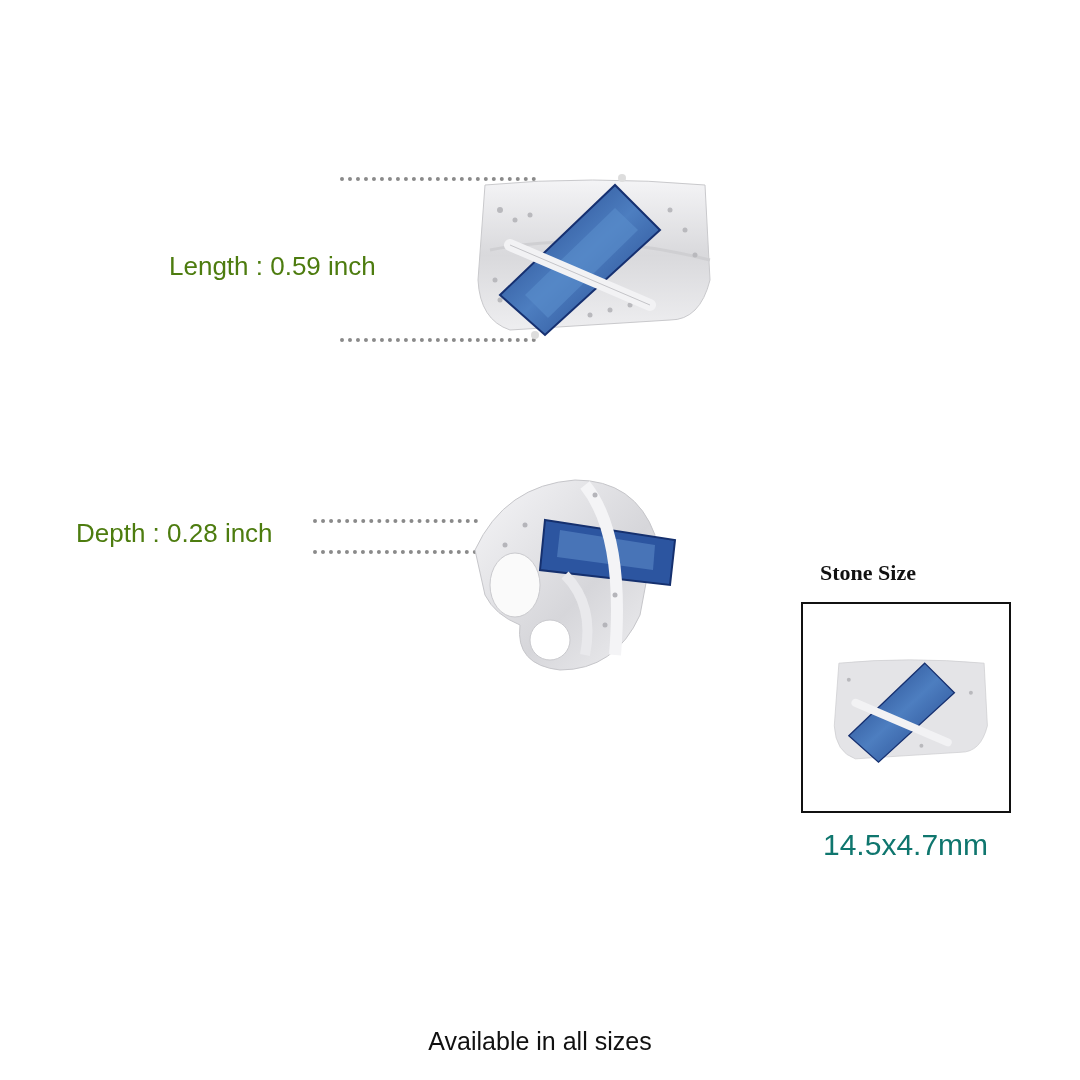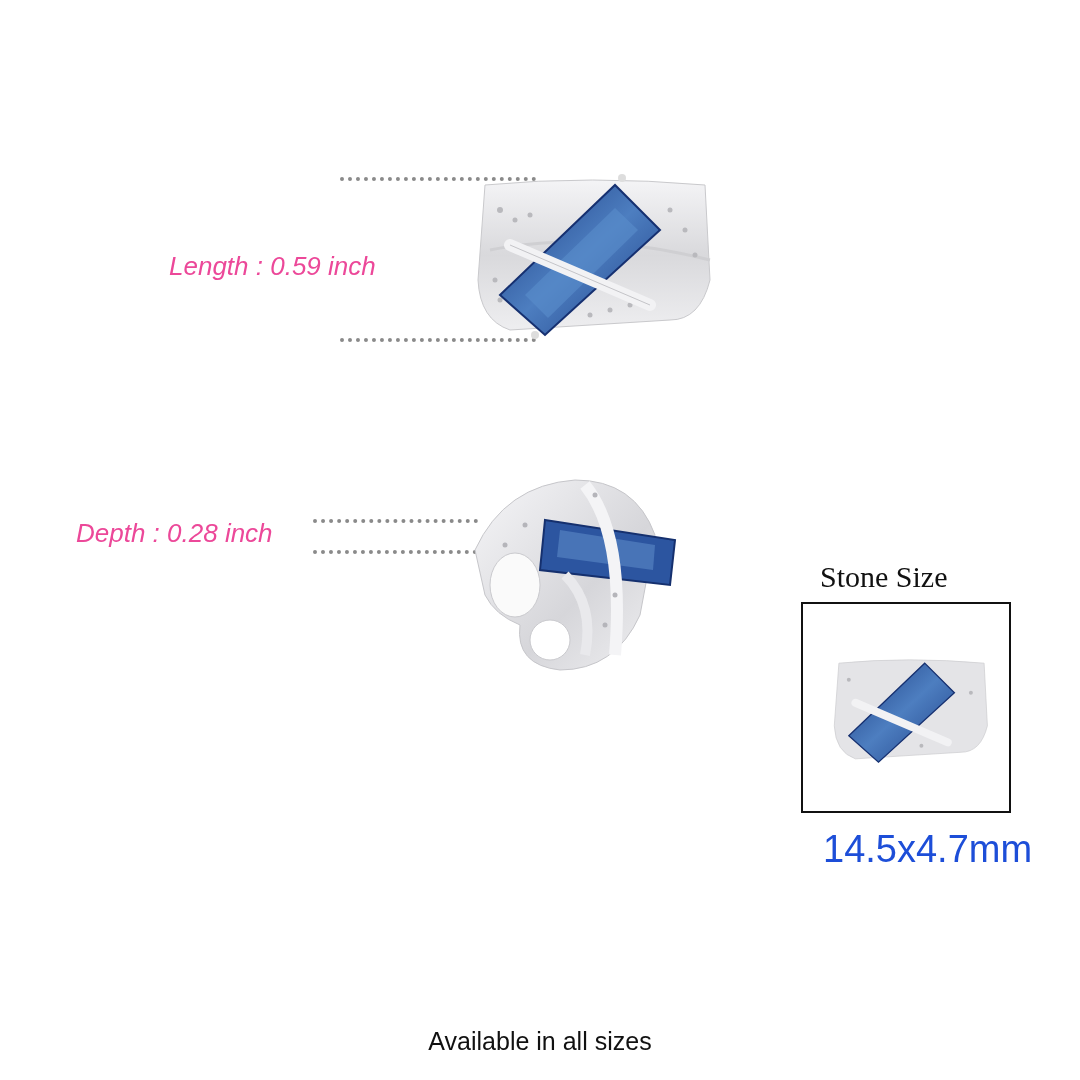--- a/index.html
+++ b/index.html
@@ -1,18 +1,18 @@
 <!DOCTYPE html>
 <html><head>
 <meta charset="utf-8">
 <style>
   html, body { margin:0; padding:0; background:#ffffff; }
   body { width:1080px; height:1080px; position:relative; overflow:hidden; font-family:"Liberation Sans", sans-serif; color:#111; }
   .abs { position:absolute; }
-  .label { font-size:26px; color:#ec4899; white-space:nowrap;font-style:italic; }
+  .label { font-size:26px; color:#4d7c0f; white-space:nowrap; }
   .dots { position:absolute; height:0; border-top:4px dotted #8a8a8a; }
   .serif { font-family:"Liberation Serif", serif; }
   svg { display:block; }
 </style>
 </head>
 <body>
 
 <div class="dots" style="left:340px; top:177px; width:196px;"></div>
 <div class="dots" style="left:340px; top:338px; width:196px;"></div>
 <div class="abs label" style="left:169px; top:251px;">Length : 0.59 inch</div>
@@ -78,21 +78,21 @@
     <g fill="#b5b5ba">
         <circle cx="60" cy="50" r="2.5"></circle>
         <circle cx="40" cy="70" r="2.5"></circle>
         <circle cx="140" cy="150" r="2.5"></circle>
         <circle cx="150" cy="120" r="2.5"></circle>
         <circle cx="130" cy="20" r="2.5"></circle>
       </g>
   </svg>
 </div>
 
-<div class="abs serif" style="left:820px; top:560px; font-size:30px; color:#111;">Stone Size</div>
+<div class="abs serif" style="left:820px; top:560px; font-size:22px; color:#111;font-weight:bold;">Stone Size</div>
 <div class="abs" style="left:801px; top:602px; width:210px; height:211px; border:2px solid #111; box-sizing:border-box;">
   <div style="position:absolute; left:26px; top:42px;">
     <svg width="165" height="130" viewBox="0 0 250 175">
       <defs>
         <linearGradient id="blueC" x1="0" y1="0" x2="1" y2="1">
           <stop offset="0" stop-color="#1c3d82"></stop>
             <stop offset="0.5" stop-color="#4d7ec0"></stop>
             <stop offset="1" stop-color="#1e3f86"></stop>
         </linearGradient>
       </defs>
@@ -100,15 +100,15 @@
       <polygon points="30,125 145,15 190,60 75,165" fill="url(#blueC)" stroke="#163070" stroke-width="2"></polygon>
       <path d="M40 75 Q110 105 180 135" stroke="#f2f2f4" stroke-width="12" fill="none" stroke-linecap="round"></path>
       <g fill="#b9b9bd">
           <circle cx="30" cy="40" r="3"></circle>
           <circle cx="215" cy="60" r="3"></circle>
           <circle cx="140" cy="140" r="3"></circle>
         </g>
     </svg>
   </div>
 </div>
-<div class="abs" style="left:823px; top:828px; font-size:38px; color:#1d4ed8;">14.5x4.7mm</div>
+<div class="abs" style="left:823px; top:828px; font-size:30px; color:#0f766e;">14.5x4.7mm</div>
 
 <div class="abs" style="left:0; width:1080px; text-align:center; top:1027px; font-size:25px; color:#111;">Available in all sizes</div>
 
 </body></html>

